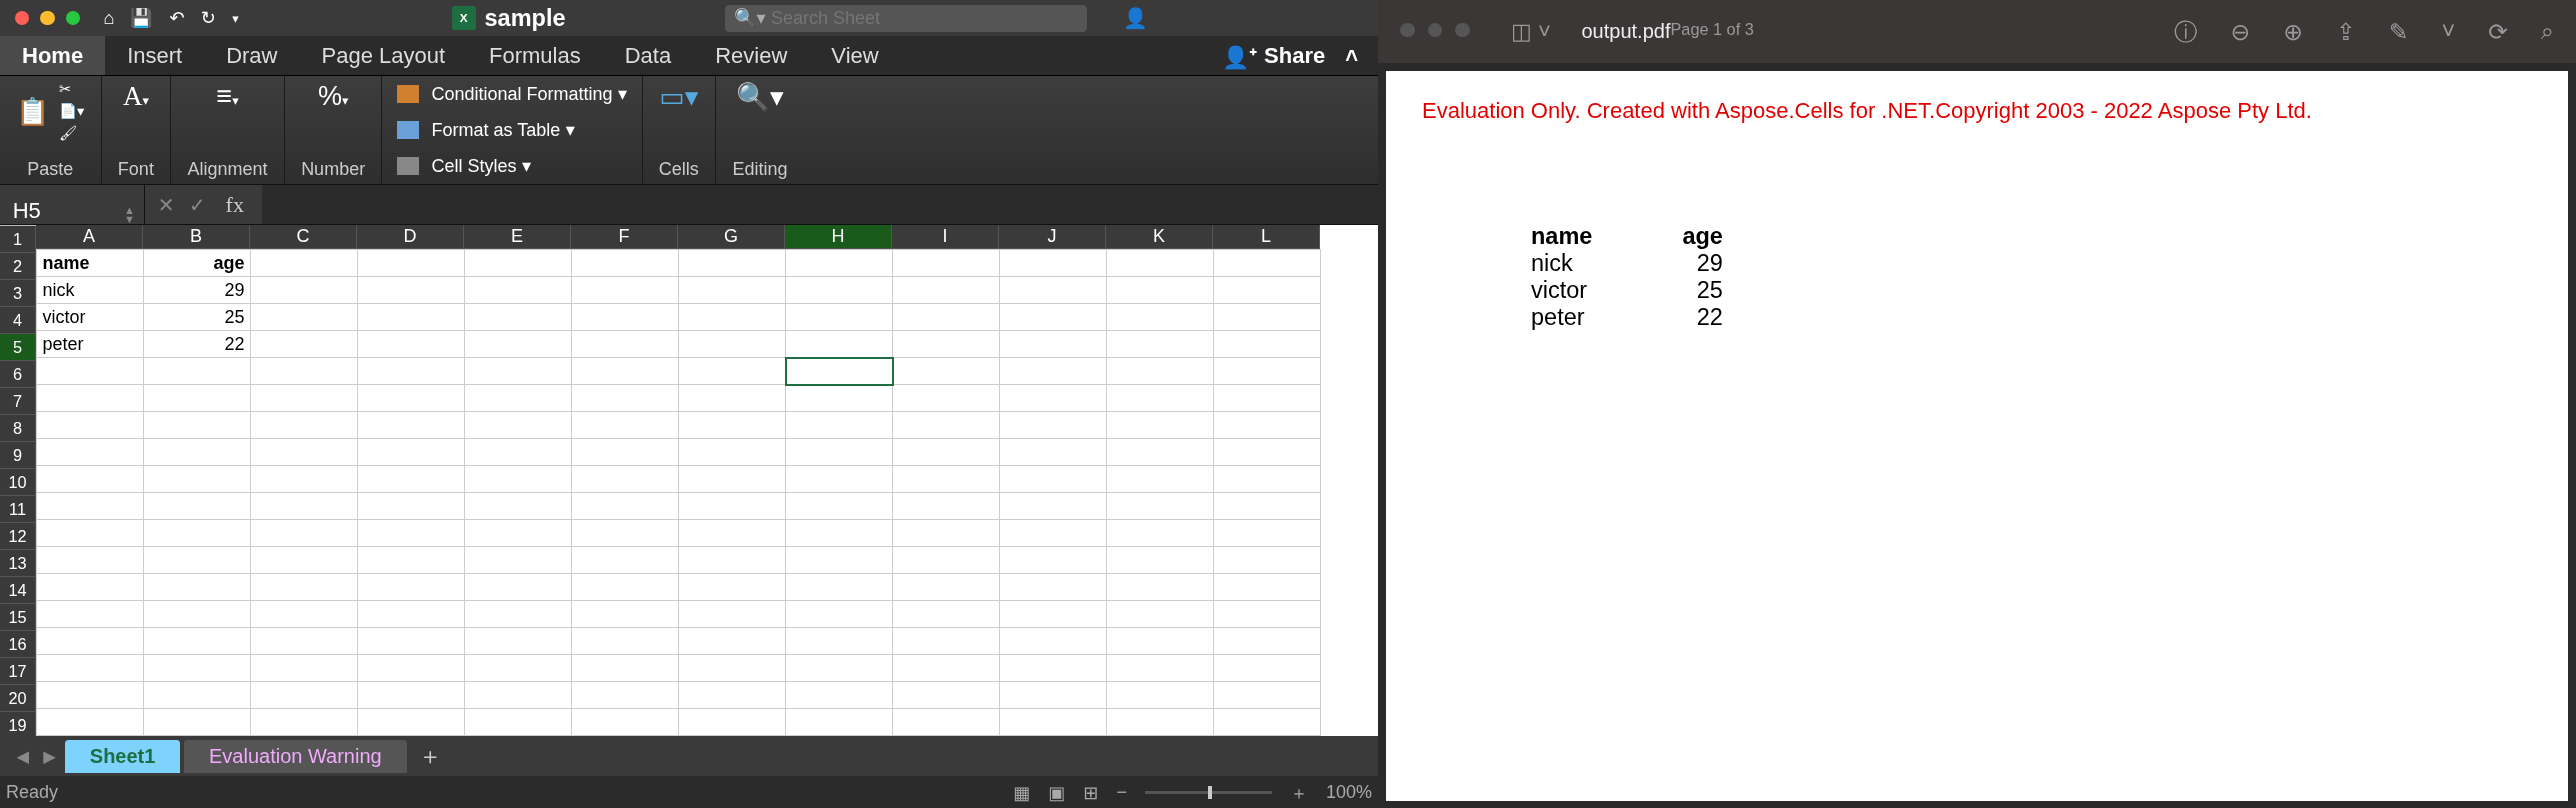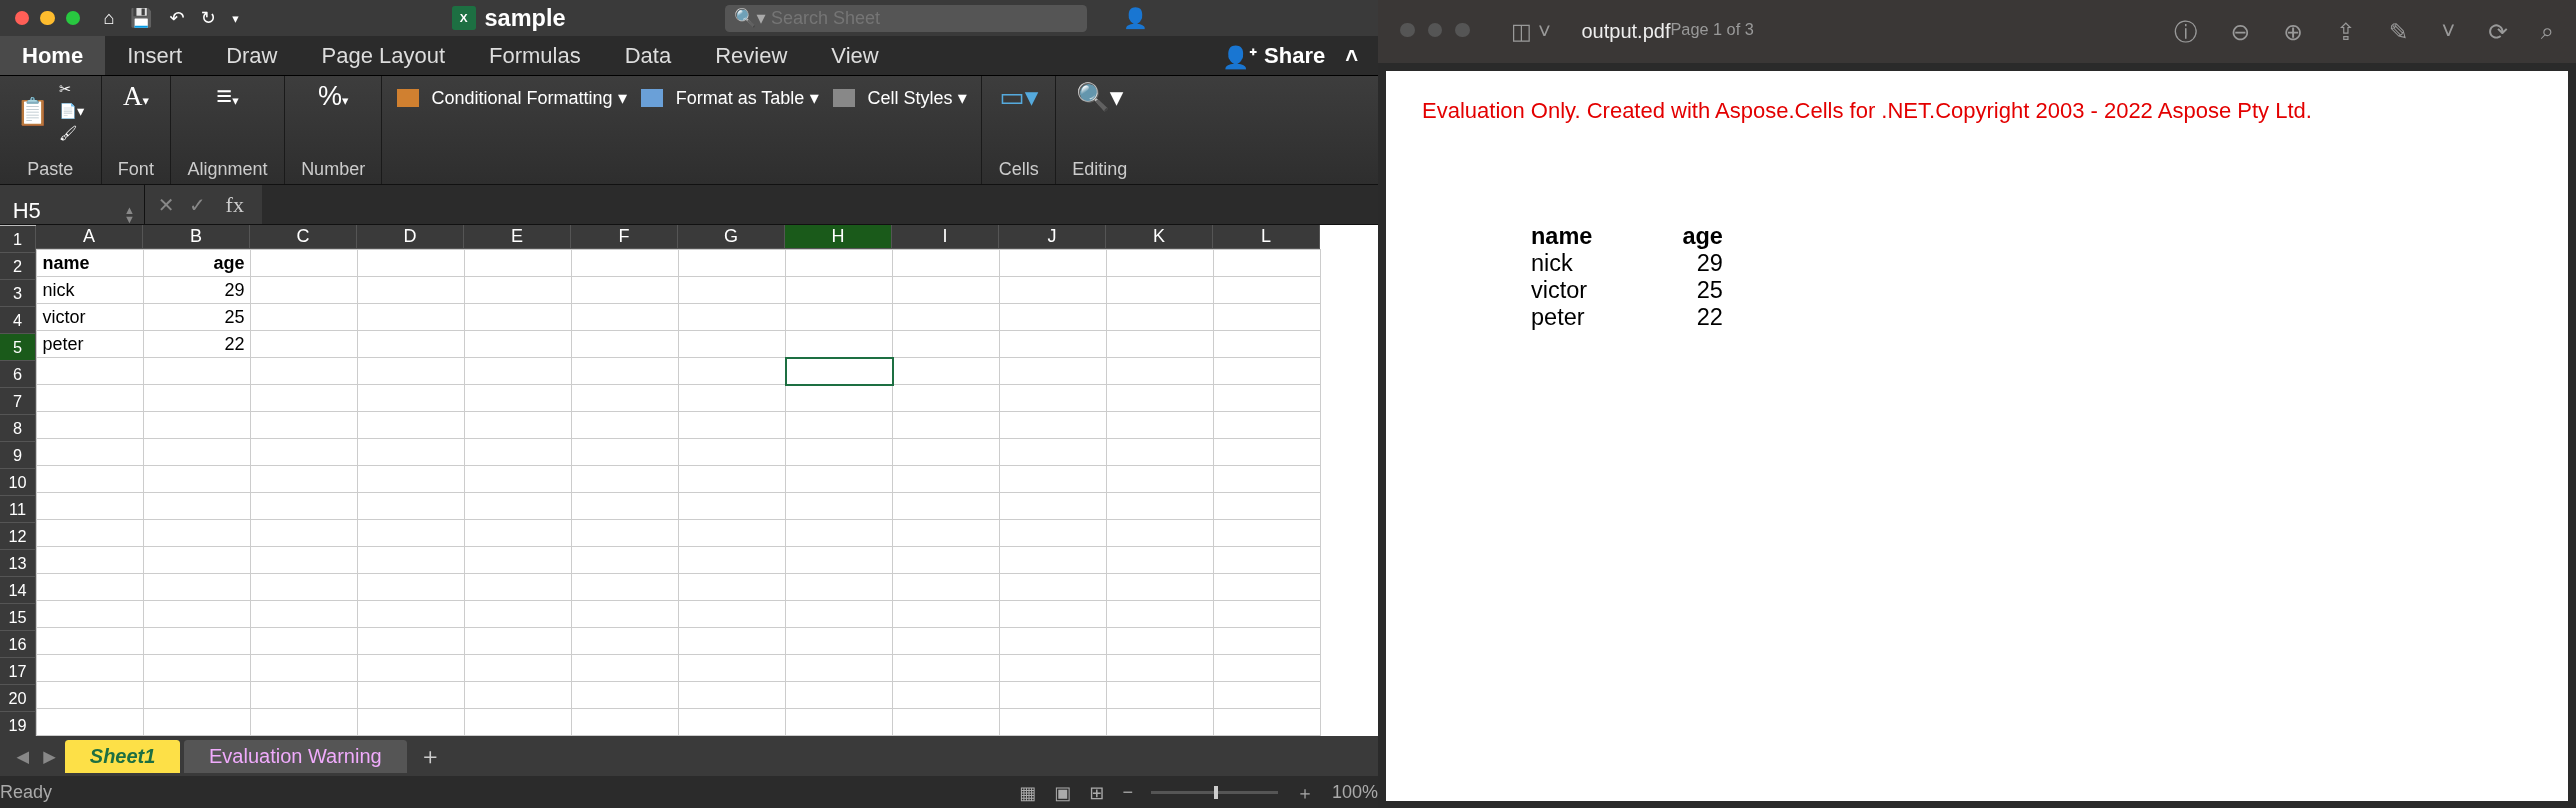--- a/index.html
+++ b/index.html
@@ -24,21 +24,21 @@
   .tab.active { background:#4a4a4a; color:#fff; font-weight:600; }
   .share { margin-left:auto; display:flex; align-items:center; gap:7.2px; padding:0 20px; font-size:22px; color:#fff; font-weight:600;}
   
   .ribbon { height:109px; background:linear-gradient(#3d3d3d,#2e2e2e); display:flex; align-items:stretch; border-bottom:0.9px solid #111;}
   .rgroup { padding:5.4px 16.3px 3.6px 16.3px; display:flex; flex-direction:column; justify-content:space-between; align-items:center; border-right:0.9px solid #1a1a1a;}
   .rgroup .lbl { font-size:18px; color:#ccc; }
   .rstack { display:flex; gap:9px; align-items:center;}
   .bigbtn { display:flex; flex-direction:column; align-items:center; gap:3.6px; }
   .ricon { color:#fff; font-size:27px; }
   .smallrow { display:flex; align-items:center; gap:5.4px; font-size:18px; color:#fff; height:30px;}
-  .cf-group { display:flex; gap:14px; padding:7.2px 14.5px;}
+  .cf-group { display:flex; flex-direction:column; gap:14px; padding:7.2px 14.5px;}
   .fill-ico{display:inline-block;width:22px;height:18px;background:#d08030;margin-right:7.2px;vertical-align:middle;}
   .tbl-ico{display:inline-block;width:22px;height:18px;background:#6aa0d8;margin-right:7.2px;vertical-align:middle;}
   .sty-ico{display:inline-block;width:22px;height:18px;background:#888;margin-right:7.2px;vertical-align:middle;}
   
   .fbar { height:40px; background:#3a3a3a; display:flex; align-items:center; border-bottom:0.9px solid #111; }
   .namebox { width:145px; height:100%; display:flex; align-items:flex-end; padding:0 12.7px; font-size:22px; color:#fff; border-right:0.9px solid #111; position:relative;}
   .spin { position:absolute; right:9px; display:flex; flex-direction:column; font-size:11px; color:#888; line-height:9px;}
   .fx-btns { display:flex; gap:14.5px; padding:0 12.7px; color:#888; font-size:20px; align-items:center;}
   .fx-lbl { font-family:"Times New Roman",serif; color:#ccc; font-size:22px; padding:0 5.4px;}
   .fxinput{ flex:1; height:100%; background:#2b2b2b; }
@@ -54,24 +54,24 @@
   .gridbody { position:relative; }
   .gtable { border-collapse:collapse; }
   .gtable td { width:107px; height:27px; border:0.9px solid #ccc; font-size:18px; padding:0 5.4px; color:#000; background:#fff;}
   .gtable td.bold{font-weight:600;}
   .gtable td.r{text-align:right;}
   .selcell { outline:2.7px solid #1d6f42; outline-offset:-1.8px; }
   
   .sheetbar { height:40px; background:#3a3a3a; display:flex; align-items:center; padding:0 11px; gap:3.6px; }
   .navarrow{color:#888;font-size:16.3px;padding:0 5.4px;}
   .sheettab { height:33px; padding:0 25px; display:flex; align-items:center; font-size:20px; border-radius:3.6px 3.6px 0 0;}
-  .sheettab.active{ background:#fde047; color:#1d6f42; font-weight:600;font-style:italic;}
+  .sheettab.active{ background:#7dd3fc; color:#1d6f42; font-weight:600;}
   .sheettab.inactive{ background:#555; color:#f0abfc; }
   .addsheet{ width:40px; height:33px; display:flex; align-items:center; justify-content:center; color:#ccc; font-size:23.5px; }
-  .statusbar{ height:33px; background:#2b2b2b; display:flex; align-items:center; padding:0 0; color:#aaa; font-size:18px;}
+  .statusbar{ height:33px; background:#2b2b2b; display:flex; align-items:center; padding:0 6px; color:#aaa; font-size:18px;}
   .statusbar .zoom{margin-left:auto; display:flex; gap:18px; align-items:center;}
   
   .preview { flex:1; background:#2a2a2a; display:flex; flex-direction:column; }
   .pv-titlebar { height:63px; background:#3a3736; display:flex; align-items:center; padding:0 22px; gap:18px; color:#ccc;}
   .pv-traffic span{ width:14.5px; height:14.5px; border-radius:50%; background:#555; display:inline-block; margin-right:9px;}
   .pv-sb-icon{ font-size:22px; color:#999; margin-left:14.5px;}
   .pv-title { display:flex; flex-direction:row; margin-left:12.7px;}
   .pv-title .fn{ font-size:20px; color:#eee; font-weight:500;}
   .pv-title .pg{ font-size:16.3px; color:#999;}
   .pv-tools { margin-left:auto; display:flex; gap:33px; font-size:23.5px; color:#999; align-items:center;}

